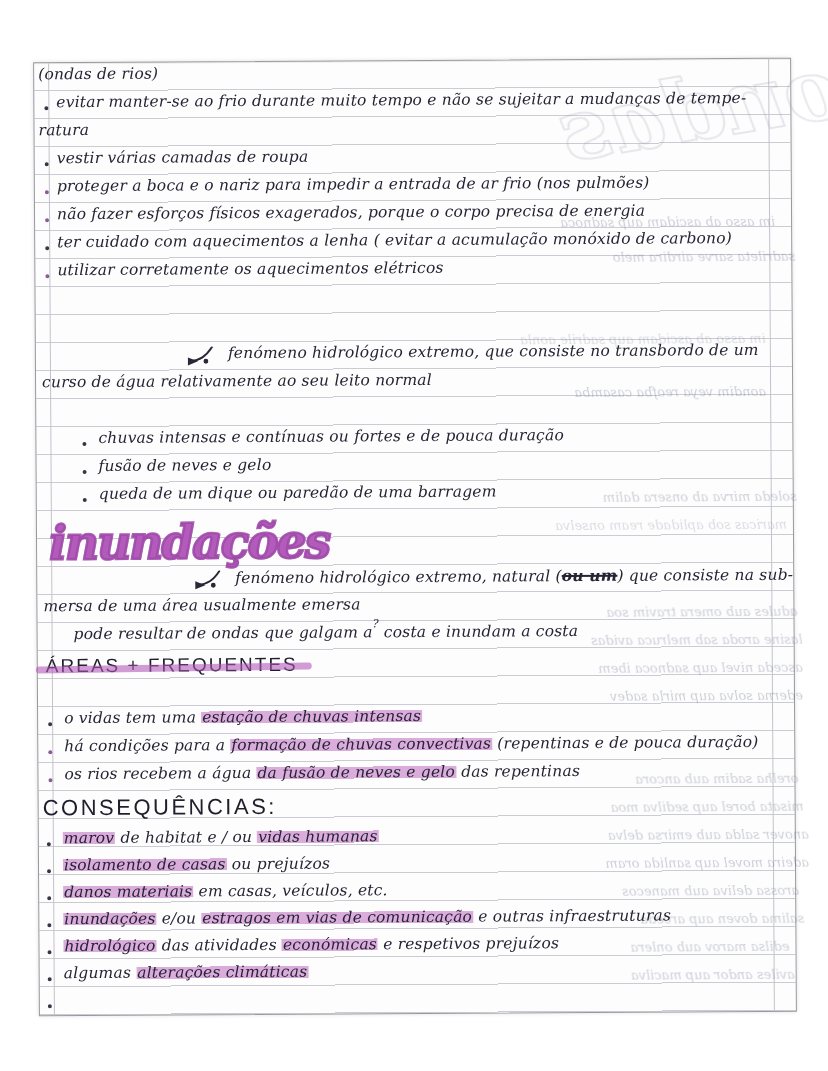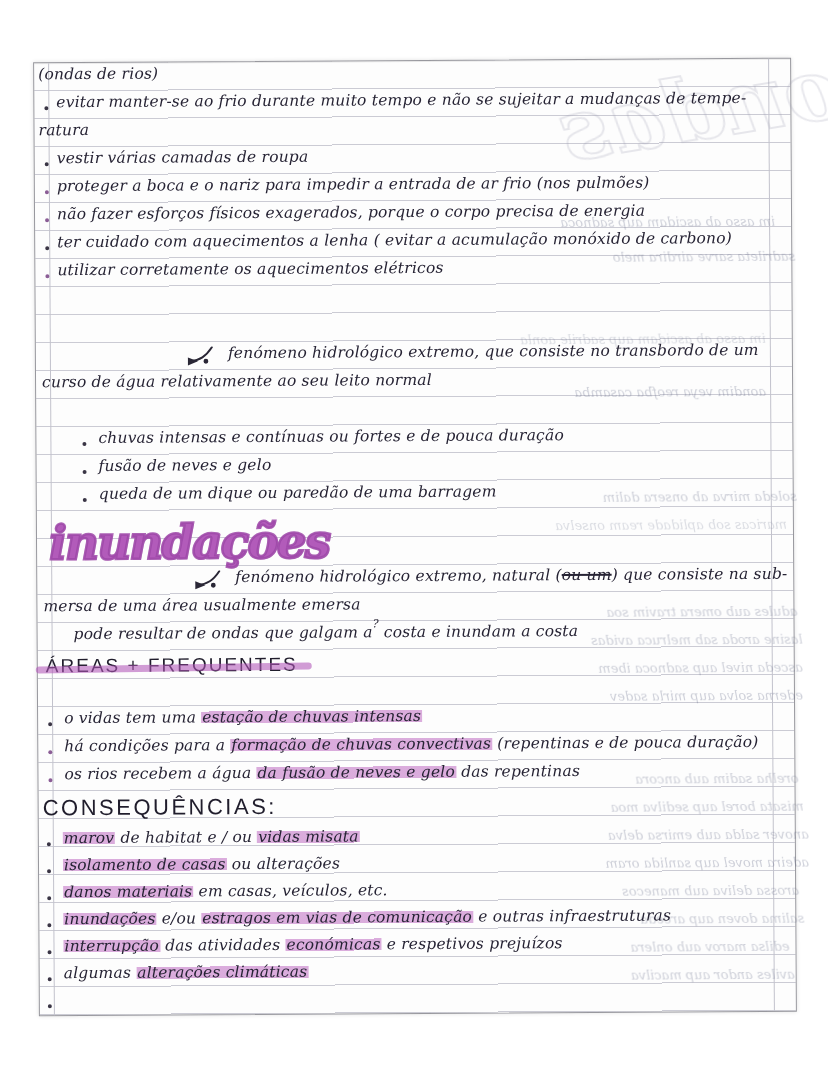--- a/index.html
+++ b/index.html
@@ -69,21 +69,21 @@
     display:inline-block;width:4px;height:4px;border-radius:50%;
     background:#3a3545;vertical-align:middle;margin-right:0;
     position:absolute;top:13px;
   }
   .dot-p{background:#8b5d96;}
   .hl{
     background-image:linear-gradient(to bottom,
       rgba(0,0,0,0) 18%, var(--hl) 18%, var(--hl) 84%, rgba(0,0,0,0) 84%);
     border-radius:3px;padding:0 1px;
   }
-  .strike{text-decoration:line-through;text-decoration-thickness:1.5px;}
+  .strike{text-decoration:line-through;text-decoration-thickness:1.5px;font-weight:bold;}
 
   
   .marker{
     position:absolute;white-space:nowrap;
     font:italic 900 56px "DejaVu Serif", serif;
     color:var(--marker);
     -webkit-text-stroke:2.5px rgba(158,72,168,.85);
     text-shadow:1px 1px 0 rgba(158,72,168,.45), -1px 0 0 rgba(158,72,168,.35);
     letter-spacing:-3px;
   }
@@ -218,37 +218,37 @@
   </div>
   <div class="hw" style="top:702px;left:0;">
     <span class="dot dot-p" style="left:10px"></span>
     <span style="margin-left:26px"><span>os rios recebem a água </span><span class="hl">da fusão de neves e gelo</span><span> das repentinas</span></span>
   </div>
 
   <div class="caps caps-big" style="top:732px;left:4px;">CONSEQUÊNCIAS:</div>
 
   <div class="hw" style="top:766px;left:0;">
     <span class="dot" style="left:8px"></span>
-    <span style="margin-left:24px"><span class="hl">marov</span><span> de habitat  e / ou </span><span class="hl">vidas misata</span></span>
+    <span style="margin-left:24px"><span class="hl">marov</span><span> de habitat  e / ou </span><span class="hl">vidas humanas</span></span>
   </div>
   <div class="hw" style="top:793px;left:0;">
     <span class="dot" style="left:8px"></span>
-    <span style="margin-left:24px"><span class="hl">isolamento de casas</span><span> ou alterações</span></span>
+    <span style="margin-left:24px"><span class="hl">isolamento de casas</span><span> ou prejuízos</span></span>
   </div>
   <div class="hw" style="top:820px;left:0;">
     <span class="dot" style="left:8px"></span>
     <span style="margin-left:24px"><span class="hl">danos materiais</span><span> em casas, veículos, etc.</span></span>
   </div>
   <div class="hw" style="top:847px;left:0;">
     <span class="dot" style="left:8px"></span>
     <span style="margin-left:24px"><span class="hl">inundações</span><span> e/ou </span><span class="hl">estragos em vias de comunicação</span><span> e outras infraestruturas</span></span>
   </div>
   <div class="hw" style="top:874px;left:0;">
     <span class="dot" style="left:8px"></span>
-    <span style="margin-left:24px"><span class="hl">interrupção</span><span> das atividades </span><span class="hl">económicas</span><span> e respetivos prejuízos</span></span>
+    <span style="margin-left:24px"><span class="hl">hidrológico</span><span> das atividades </span><span class="hl">económicas</span><span> e respetivos prejuízos</span></span>
   </div>
   <div class="hw" style="top:901px;left:0;">
     <span class="dot" style="left:8px"></span>
     <span style="margin-left:24px"><span>algumas </span><span class="hl">alterações climáticas</span></span>
   </div>
   <div class="hw" style="top:928px;left:0;">
     <span class="dot" style="left:8px"></span>
   </div>
 </div>
 

